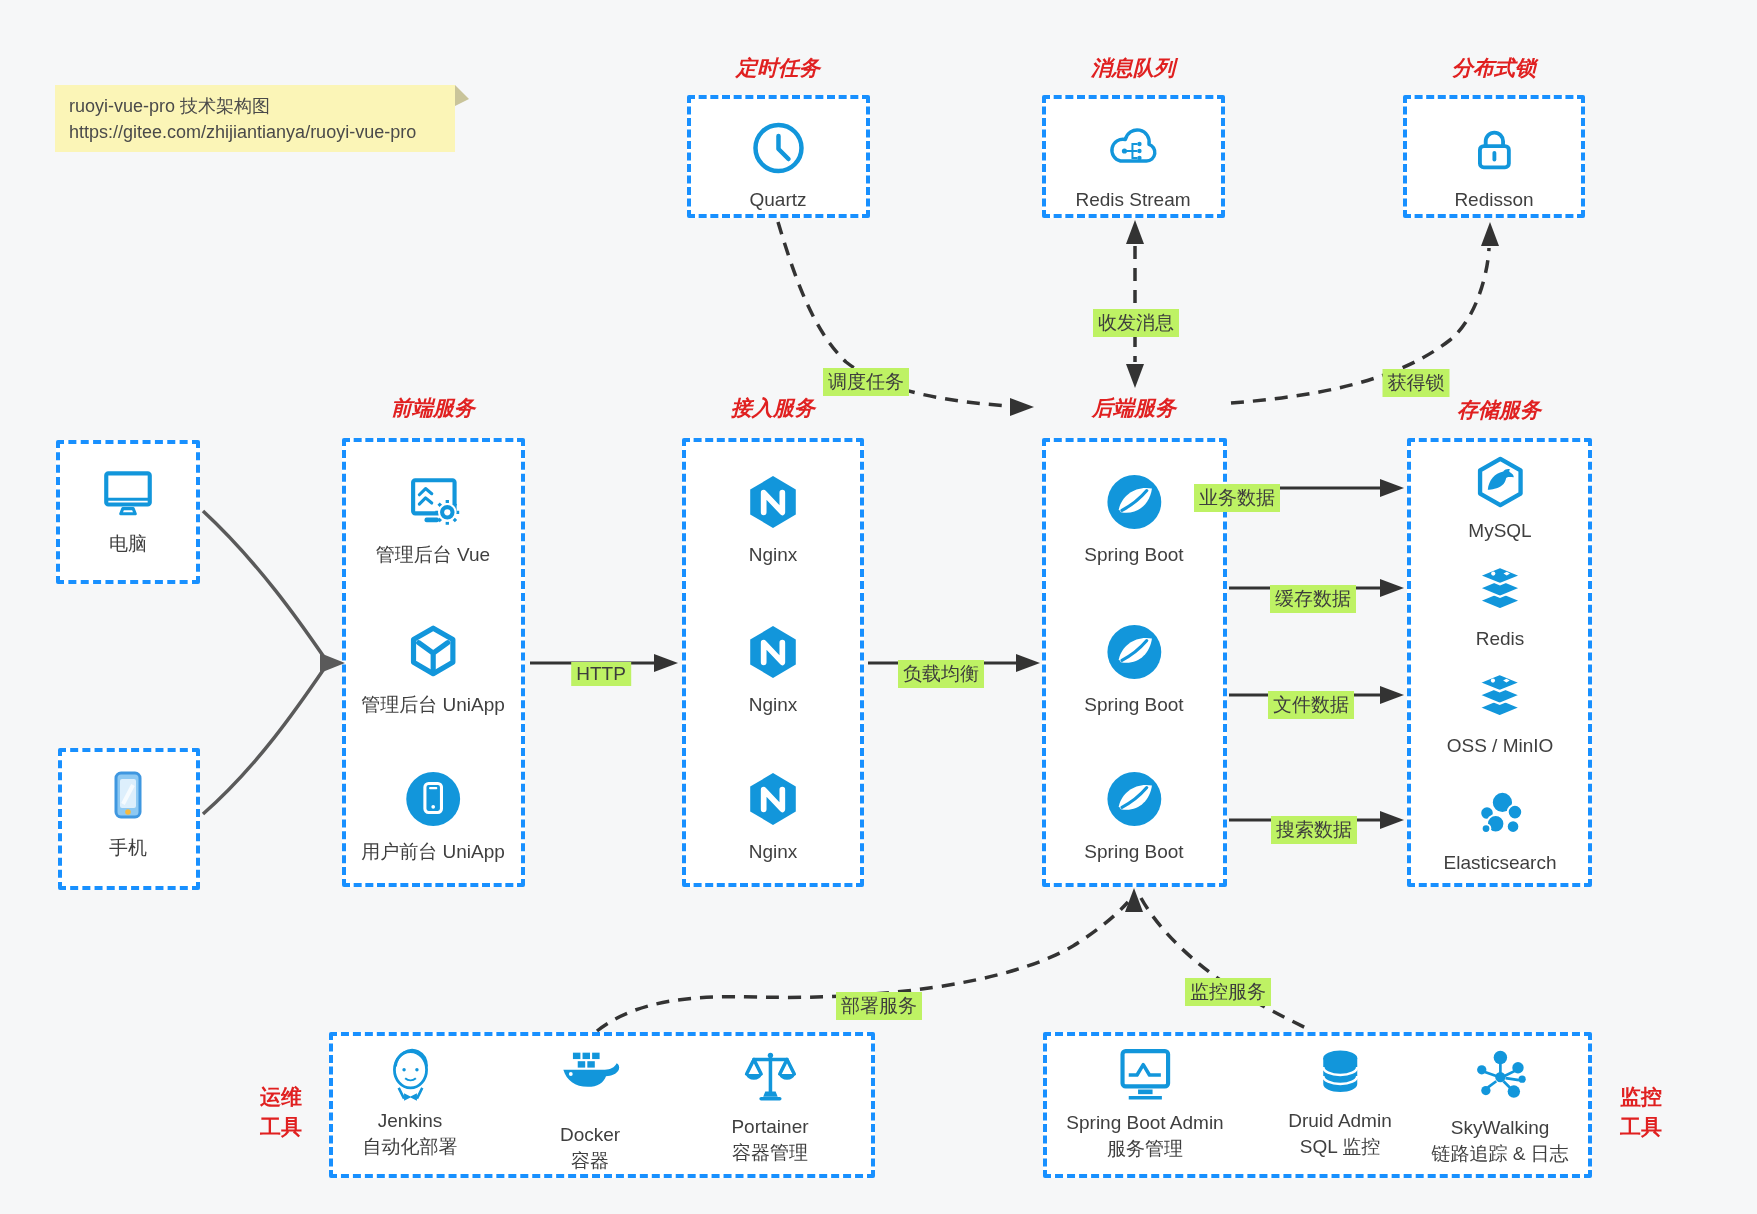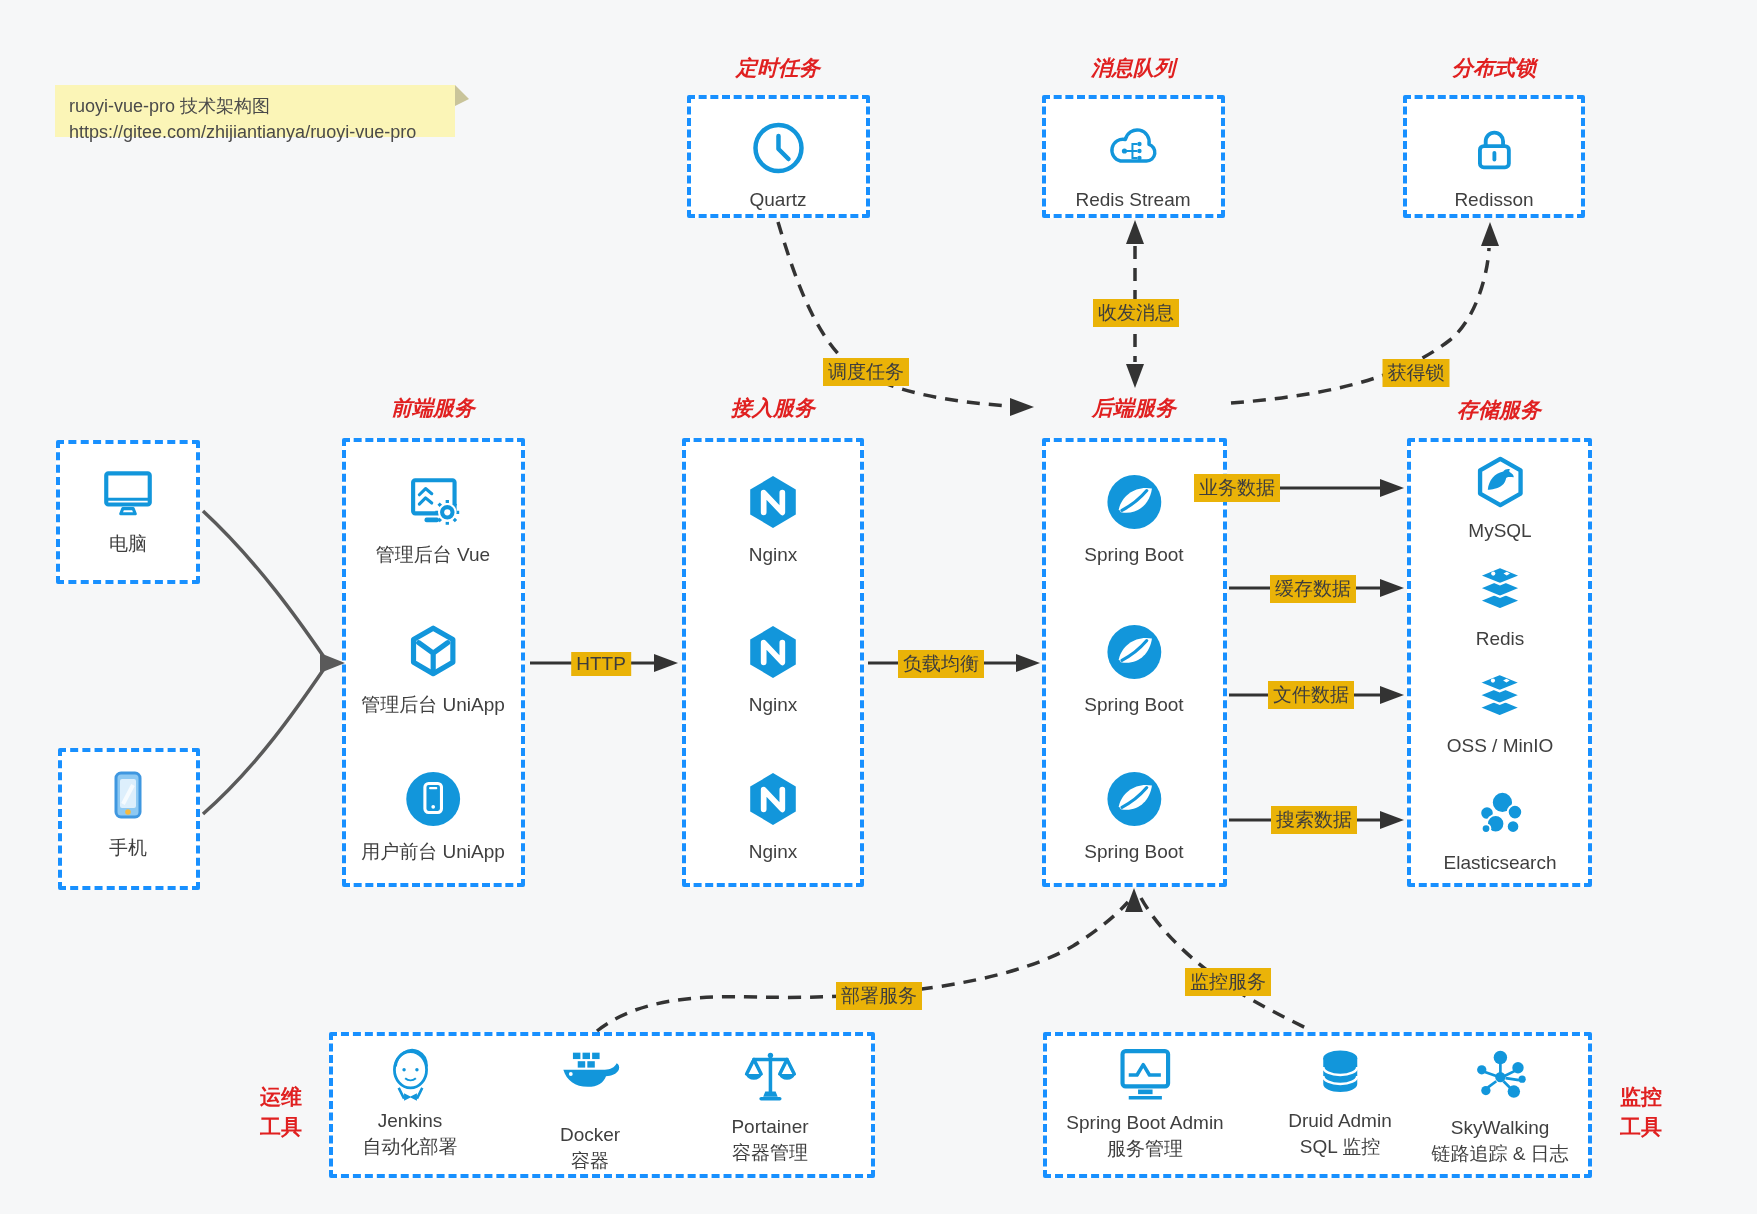--- a/index.html
+++ b/index.html
@@ -2,23 +2,23 @@
 <html><head>
 <meta charset="utf-8">
 <style>
   html,body{margin:0;padding:0;background:#f6f7f8;font-family:"Liberation Sans","DejaVu Sans",sans-serif;}
   #canvas{position:relative;width:1757px;height:1214px;background:#f6f7f8;overflow:hidden;}
   .dbox{position:absolute;border:4px dashed #1890ff;background:#ffffff;border-radius:2px;box-sizing:border-box;}
   .gtitle{position:absolute;width:200px;text-align:center;font-size:21px;font-weight:bold;color:#e02020;white-space:nowrap;font-style:italic;}
   .side-label{position:absolute;width:70px;text-align:center;font-size:21px;font-weight:bold;color:#e02020;line-height:30px;margin-top:8px;}
   .node{position:absolute;display:flex;flex-direction:column;align-items:center;gap:11px;transform:translateX(-50%);}
   .node .lbl{font-size:19px;color:#3f3f3f;white-space:nowrap;line-height:26px;text-align:center;}
-  .edge-chip{position:absolute;transform:translate(-50%,-50%);background:#eab308;padding:1px 5px;font-size:19px;color:#3d3d3d;white-space:nowrap;z-index:5;}
+  .edge-chip{position:absolute;transform:translate(-50%,-50%);background:#bef264;padding:1px 5px;font-size:19px;color:#3d3d3d;white-space:nowrap;z-index:5;margin-top:10px;}
   #edges{position:absolute;left:0;top:0;z-index:3;}
-  .note{position:absolute;left:55px;top:85px;width:400px;height:52px;background:#fbf5b7;padding:8px 14px;box-sizing:border-box;z-index:2;}
+  .note{position:absolute;left:55px;top:85px;width:400px;height:67px;background:#fbf5b7;padding:8px 14px;box-sizing:border-box;z-index:2;}
   .note .nline{font-size:18px;color:#4a4a4a;line-height:26px;white-space:nowrap;}
   .note .fold{position:absolute;right:-14px;top:0;width:0;height:0;border-left:14px solid #c9c49a;border-top:14px solid transparent;border-bottom:7px solid transparent;}
   .ic{display:flex;align-items:center;justify-content:center;}
 </style>
 </head>
 <body>
 
 <div id="canvas">
 
   <svg width="0" height="0" style="position:absolute">

